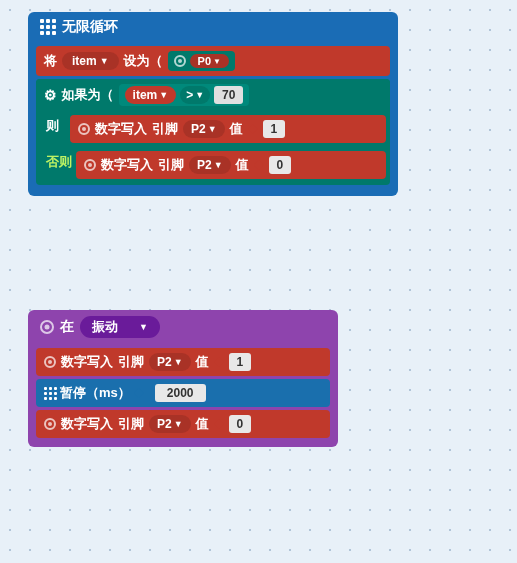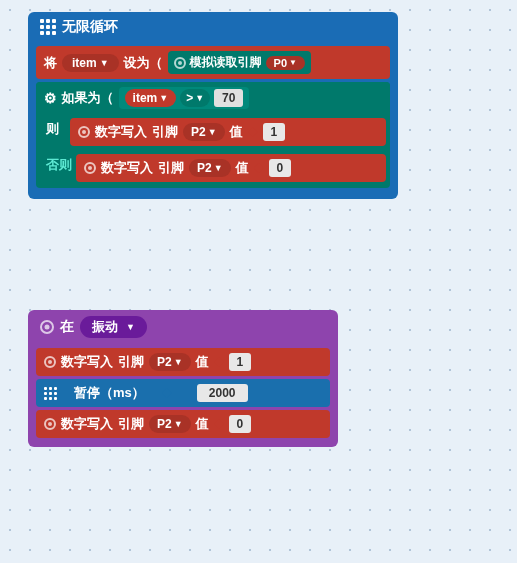--- a/index.html
+++ b/index.html
@@ -51,21 +51,20 @@
       <span style="background:#a93226; border-radius:12px; padding:2px 10px; color:white; font-size:12px; font-weight:bold; display:inline-flex; align-items:center; gap:3px;">
         <span>item</span>
         <span style="font-size:9px;">▼</span>
       </span>
       <span>设为（</span>
 
       <span style="background:#00796b; border-radius:4px; padding:3px 6px; display:inline-flex; align-items:center; gap:4px; color:white; font-size:12px; font-weight:bold;">
         <span style="width:12px;height:12px;border:2px solid rgba(255,255,255,0.7);border-radius:50%;display:inline-block;position:relative;">
           <span style="position:absolute;top:50%;left:50%;transform:translate(-50%,-50%);width:4px;height:4px;background:rgba(255,255,255,0.7);border-radius:50%;"></span>
         </span>
-        <span>模拟读取引脚</span>
         <span style="background:#a93226; border-radius:12px; padding:1px 8px; color:white; font-size:11px; font-weight:bold; display:inline-flex; align-items:center; gap:2px;">
           <span>P0</span>
           <span style="font-size:8px;">▼</span>
         </span>
       </span>
     </div>
 
     <div style="background:#00796b; border-radius:4px; margin-bottom:3px;">
 
       <div style="background:#00796b; border-radius:4px 4px 0 0; padding:5px 8px; display:flex; align-items:center; gap:5px; color:white; font-weight:bold; font-size:13px;">
@@ -107,21 +106,21 @@
             <span>值</span>
             <span style="width:10px;height:10px;display:inline-block;background:#c0392b;clip-path:polygon(50% 0%,100% 50%,50% 100%,0% 50%);"></span>
             <span style="background:#e8e8e8; border-radius:3px; padding:2px 8px; color:#333; font-size:12px; font-weight:bold;">
               <span>1</span>
             </span>
           </div>
         </div>
       </div>
 
       <div style="display:flex; align-items:flex-start; padding:2px 4px 4px 6px;">
-        <span style="color:#5eead4; font-weight:bold; font-size:13px; padding:4px 4px 4px 4px; min-width:28px;">否则</span>
+        <span style="color:#bef264; font-weight:bold; font-size:13px; padding:4px 4px 4px 4px; min-width:28px;">否则</span>
         <div style="flex:1;">
           <div style="background:#c0392b; border-radius:4px; padding:5px 8px; display:flex; align-items:center; gap:5px; color:white; font-weight:bold; font-size:13px; margin:2px 0;">
             <span style="width:12px;height:12px;border:2px solid rgba(255,255,255,0.7);border-radius:50%;display:inline-block;position:relative;">
               <span style="position:absolute;top:50%;left:50%;transform:translate(-50%,-50%);width:4px;height:4px;background:rgba(255,255,255,0.7);border-radius:50%;"></span>
             </span>
             <span>数字写入</span>
             <span>引脚</span>
             <span style="background:#a93226; border-radius:12px; padding:2px 8px; color:white; font-size:12px; font-weight:bold; display:inline-flex; align-items:center; gap:2px;">
               <span>P2</span>
               <span style="font-size:9px;">▼</span>
@@ -141,21 +140,21 @@
 </div>
 
 <div style="position:absolute; top:310px; left:28px; z-index:1;">
 
   <div style="background:#8e44ad; border-radius:6px 6px 0 0; padding:6px 12px; display:flex; align-items:center; gap:6px; color:white; font-weight:bold; font-size:14px; min-width:310px;">
 
     <span style="width:14px;height:14px;border:2.5px solid rgba(255,255,255,0.7);border-radius:50%;display:inline-block;position:relative;">
       <span style="position:absolute;top:50%;left:50%;transform:translate(-50%,-50%);width:5px;height:5px;background:rgba(255,255,255,0.7);border-radius:50%;"></span>
     </span>
     <span>在</span>
-    <span style="background:#6a1b9a; border-radius:12px; padding:2px 12px; color:white; font-size:13px; font-weight:bold; display:inline-flex; align-items:center; gap:8px;">
+    <span style="background:#6a1b9a; border-radius:12px; padding:2px 12px; color:white; font-size:13px; font-weight:bold; display:inline-flex; align-items:center; gap:21px;">
       <span>振动</span>
       <span style="font-size:9px;">▼</span>
     </span>
   </div>
 
   <div style="background:#8e44ad; border-radius:0 0 6px 6px; padding:4px 8px 8px 8px;">
 
     <div style="background:#c0392b; border-radius:4px; padding:5px 8px; display:flex; align-items:center; gap:5px; color:white; font-weight:bold; font-size:13px; margin-bottom:3px;">
       <span style="width:12px;height:12px;border:2px solid rgba(255,255,255,0.7);border-radius:50%;display:inline-block;position:relative;">
         <span style="position:absolute;top:50%;left:50%;transform:translate(-50%,-50%);width:4px;height:4px;background:rgba(255,255,255,0.7);border-radius:50%;"></span>
@@ -166,21 +165,21 @@
         <span>P2</span>
         <span style="font-size:9px;">▼</span>
       </span>
       <span>值</span>
       <span style="width:10px;height:10px;display:inline-block;background:#c0392b;clip-path:polygon(50% 0%,100% 50%,50% 100%,0% 50%);"></span>
       <span style="background:#e8e8e8; border-radius:3px; padding:2px 8px; color:#333; font-size:12px; font-weight:bold;">
         <span>1</span>
       </span>
     </div>
 
-    <div style="background:#1a6fad; border-radius:4px; padding:5px 8px; display:flex; align-items:center; gap:17px; color:white; font-weight:bold; font-size:13px; margin-bottom:3px;">
+    <div style="background:#1a6fad; border-radius:4px; padding:5px 8px; display:flex; align-items:center; gap:3px; color:white; font-weight:bold; font-size:13px; margin-bottom:3px;">
 
       <span style="display:inline-grid; grid-template-columns:repeat(3,3px); gap:2px;">
         <span style="background:white;width:3px;height:3px;border-radius:1px;"></span>
         <span style="background:white;width:3px;height:3px;border-radius:1px;"></span>
         <span style="background:white;width:3px;height:3px;border-radius:1px;"></span>
         <span style="background:white;width:3px;height:3px;border-radius:1px;"></span>
         <span style="background:white;width:3px;height:3px;border-radius:1px;"></span>
         <span style="background:white;width:3px;height:3px;border-radius:1px;"></span>
         <span style="background:white;width:3px;height:3px;border-radius:1px;"></span>
         <span style="background:white;width:3px;height:3px;border-radius:1px;"></span>

